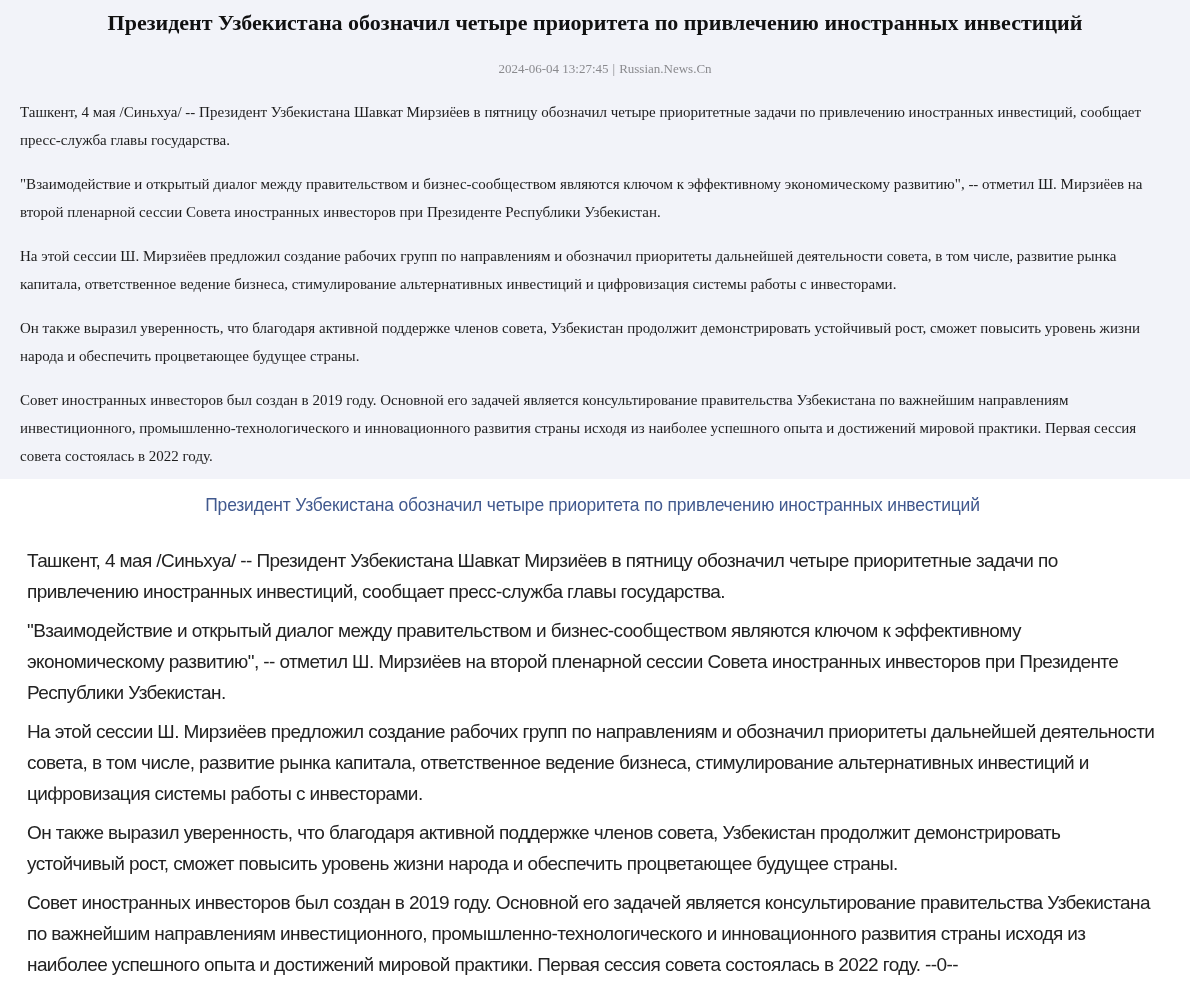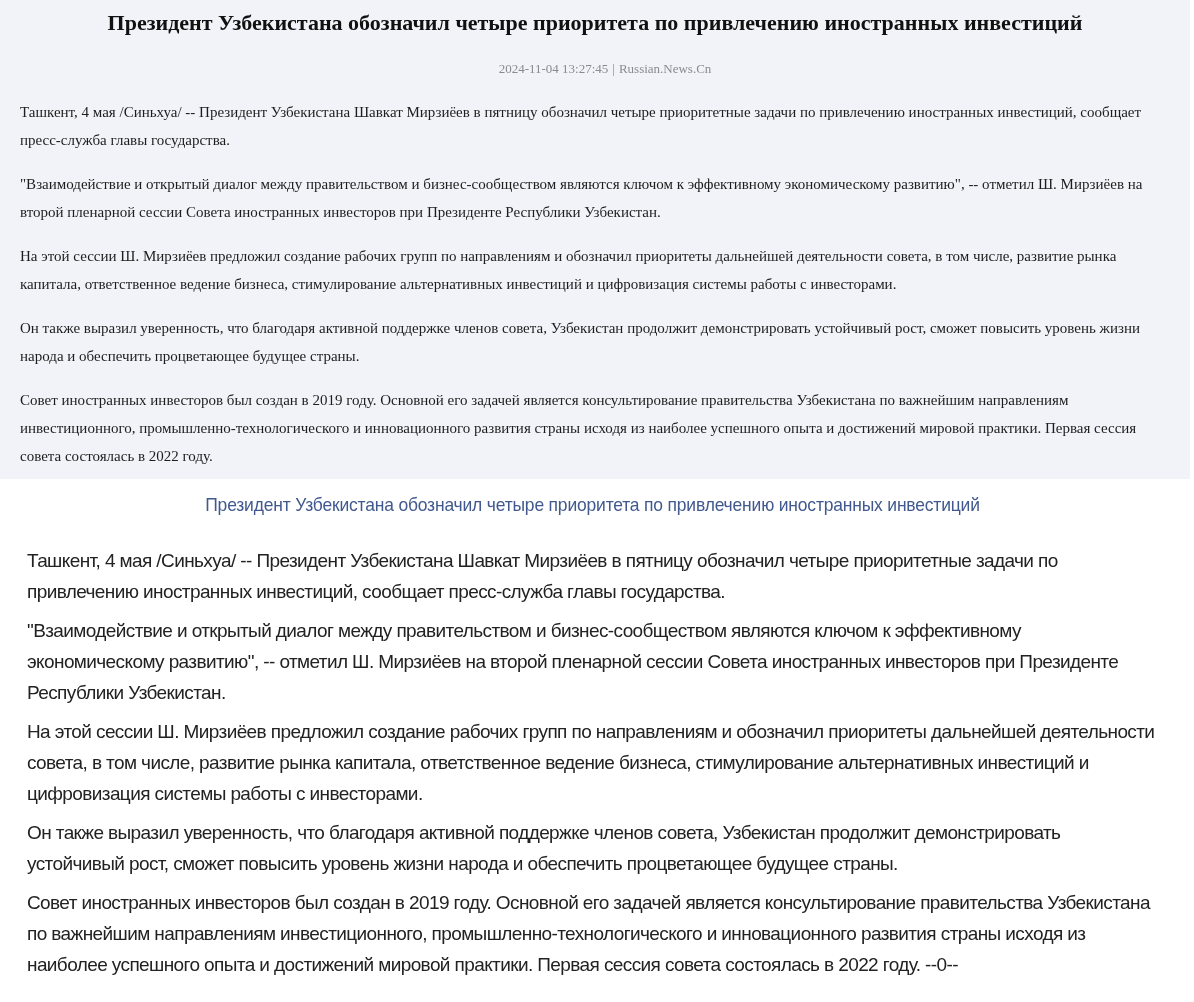--- a/index.html
+++ b/index.html
@@ -93,21 +93,21 @@
   .bottom-body p {
     margin: 0 0 8px 0;
   }
 </style>
 </head>
 <body>
 
 <div class="top-panel">
   <div class="top-title">Президент Узбекистана обозначил четыре приоритета по привлечению иностранных инвестиций</div>
   <div class="top-meta">
-    <span>2024-11-04 13:27:45</span><span class="sep">|</span><span>Russian.News.Cn</span>
+    <span>2024-06-04 13:27:45</span><span class="sep">|</span><span>Russian.News.Cn</span>
   </div>
   <div class="top-body">
     <p>Ташкент, 4 мая /Синьхуа/ -- Президент Узбекистана Шавкат Мирзиёев в пятницу обозначил четыре приоритетные задачи по привлечению иностранных инвестиций, сообщает пресс-служба главы государства.</p>
     <p>"Взаимодействие и открытый диалог между правительством и бизнес-сообществом являются ключом к эффективному экономическому развитию", -- отметил Ш. Мирзиёев на второй пленарной сессии Совета иностранных инвесторов при Президенте Республики Узбекистан.</p>
     <p>На этой сессии Ш. Мирзиёев предложил создание рабочих групп по направлениям и обозначил приоритеты дальнейшей деятельности совета, в том числе, развитие рынка капитала, ответственное ведение бизнеса, стимулирование альтернативных инвестиций и цифровизация системы работы с инвесторами.</p>
     <p>Он также выразил уверенность, что благодаря активной поддержке членов совета, Узбекистан продолжит демонстрировать устойчивый рост, сможет повысить уровень жизни народа и обеспечить процветающее будущее страны.</p>
     <p>Совет иностранных инвесторов был создан в 2019 году. Основной его задачей является консультирование правительства Узбекистана по важнейшим направлениям инвестиционного, промышленно-технологического и инновационного развития страны исходя из наиболее успешного опыта и достижений мировой практики. Первая сессия совета состоялась в 2022 году.</p>
   </div>
 </div>
 

